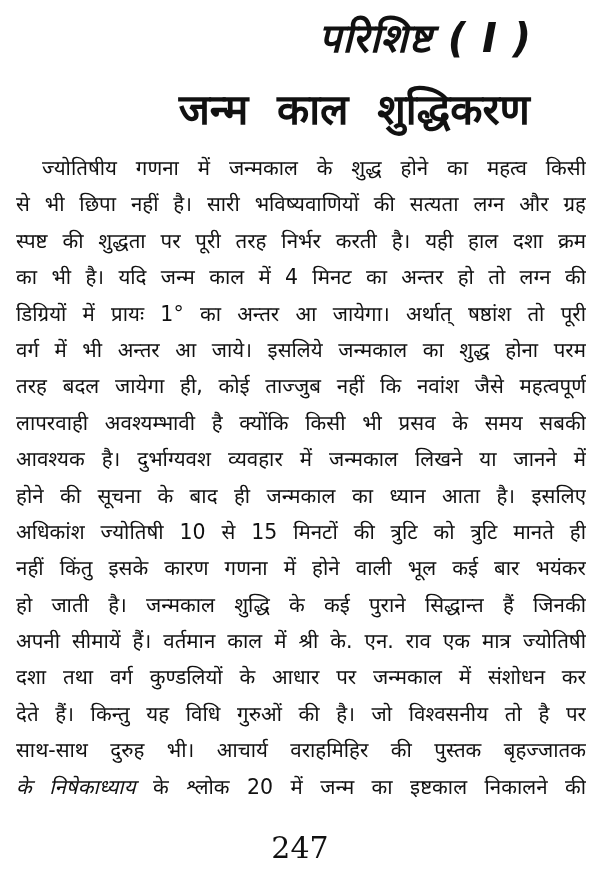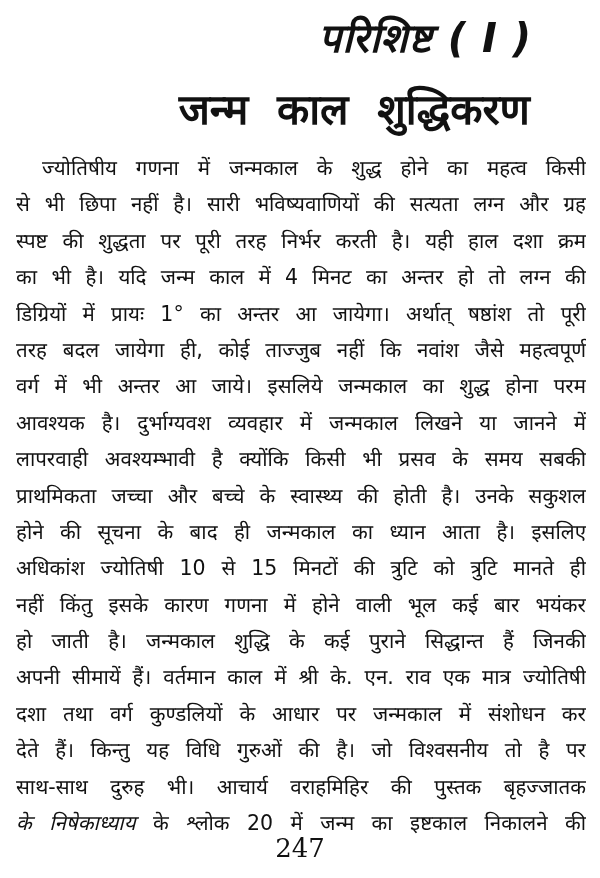--- a/index.html
+++ b/index.html
@@ -65,45 +65,44 @@
     }
     .line .seg {
       font-style: normal;
     }
     .page-number {
       position: absolute;
       top: 828px;
       left: 0;
       width: 600px;
       text-align: center;
-      font-size: 26px;
+      font-size: 30px;
       font-family: "DejaVu Serif", "Liberation Serif", serif;
       line-height: 40px;
     }
   </style>
 </head>
 <body>
 
 <div class="page">
 
   <div class="appendix-heading">परिशिष्ट ( I )</div>
 
   <div class="chapter-title">जन्म काल शुद्धिकरण</div>
 
   <div class="body-text">
     <span class="line indent">ज्योतिषीय गणना में जन्मकाल के शुद्ध होने का महत्व किसी</span>
     <span class="line">से भी छिपा नहीं है। सारी भविष्यवाणियों की सत्यता लग्न और ग्रह</span>
     <span class="line">स्पष्ट की शुद्धता पर पूरी तरह निर्भर करती है। यही हाल दशा क्रम</span>
     <span class="line">का भी है। यदि जन्म काल में 4 मिनट का अन्तर हो तो लग्न की</span>
     <span class="line">डिग्रियों में प्रायः 1° का अन्तर आ जायेगा। अर्थात् षष्ठांश तो पूरी</span>
+    <span class="line">वर्ग में भी अन्तर आ जाये। इसलिये जन्मकाल का शुद्ध होना परम</span>
     <span class="line">तरह बदल जायेगा ही, कोई ताज्जुब नहीं कि नवांश जैसे महत्वपूर्ण</span>
-    <span class="line">वर्ग में भी अन्तर आ जाये। इसलिये जन्मकाल का शुद्ध होना परम</span>
+    <span class="line">लापरवाही अवश्यम्भावी है क्योंकि किसी भी प्रसव के समय सबकी</span>
     <span class="line">आवश्यक है। दुर्भाग्यवश व्यवहार में जन्मकाल लिखने या जानने में</span>
-    <span class="line">लापरवाही अवश्यम्भावी है क्योंकि किसी भी प्रसव के समय सबकी</span>
-    <span class="line">प्राथमिकता जच्चा और बच्चे के स्वास्थ्य की होती है। उनके सकुशल</span>
     <span class="line">होने की सूचना के बाद ही जन्मकाल का ध्यान आता है। इसलिए</span>
     <span class="line">अधिकांश ज्योतिषी 10 से 15 मिनटों की त्रुटि को त्रुटि मानते ही</span>
     <span class="line">नहीं किंतु इसके कारण गणना में होने वाली भूल कई बार भयंकर</span>
     <span class="line">हो जाती है। जन्मकाल शुद्धि के कई पुराने सिद्धान्त हैं जिनकी</span>
     <span class="line">अपनी सीमायें हैं। वर्तमान काल में श्री के. एन. राव एक मात्र ज्योतिषी</span>
     <span class="line">दशा तथा वर्ग कुण्डलियों के आधार पर जन्मकाल में संशोधन कर</span>
     <span class="line">देते हैं। किन्तु यह विधि गुरुओं की है। जो विश्वसनीय तो है पर</span>
     <span class="line">साथ-साथ दुरुह भी। आचार्य वराहमिहिर की पुस्तक बृहज्जातक</span>
     <span class="line"><em>के निषेकाध्याय</em><span class="seg"> के श्लोक 20 में जन्म का इष्टकाल निकालने की</span></span>
   </div>

